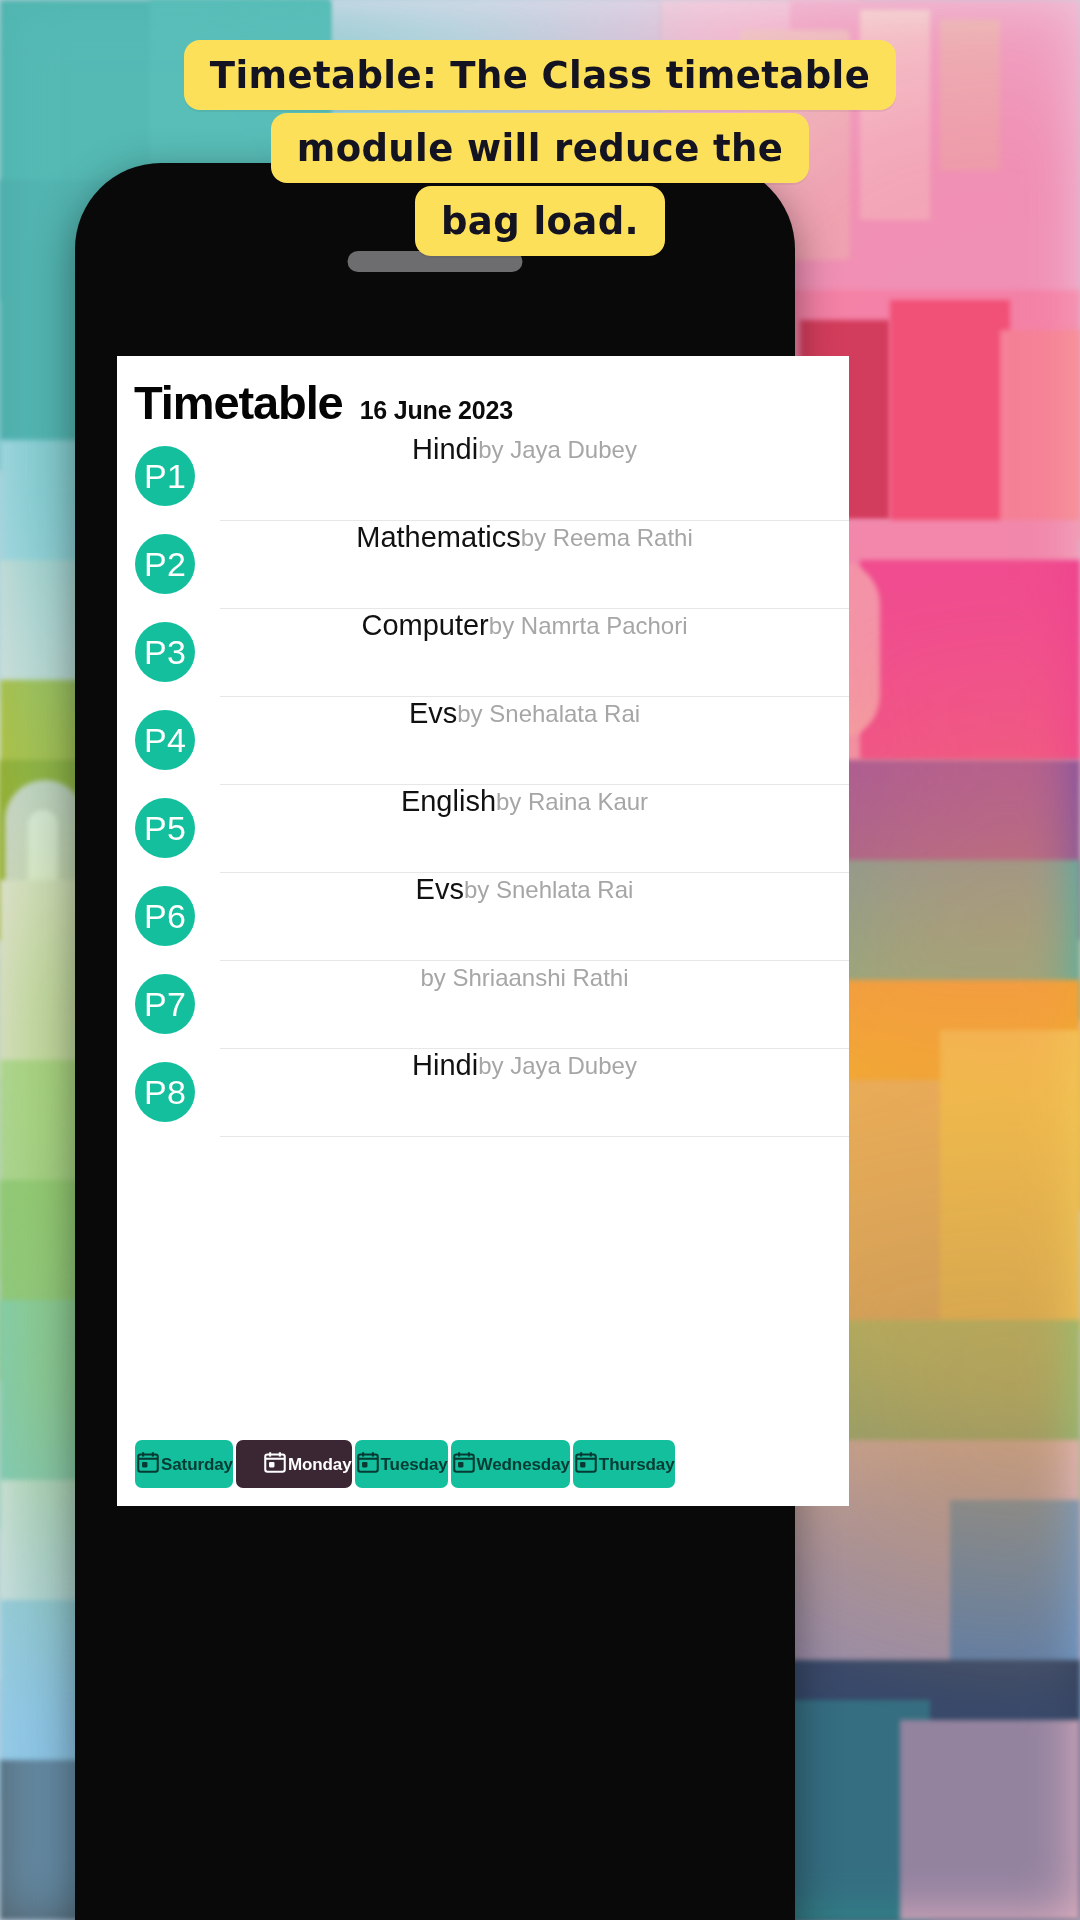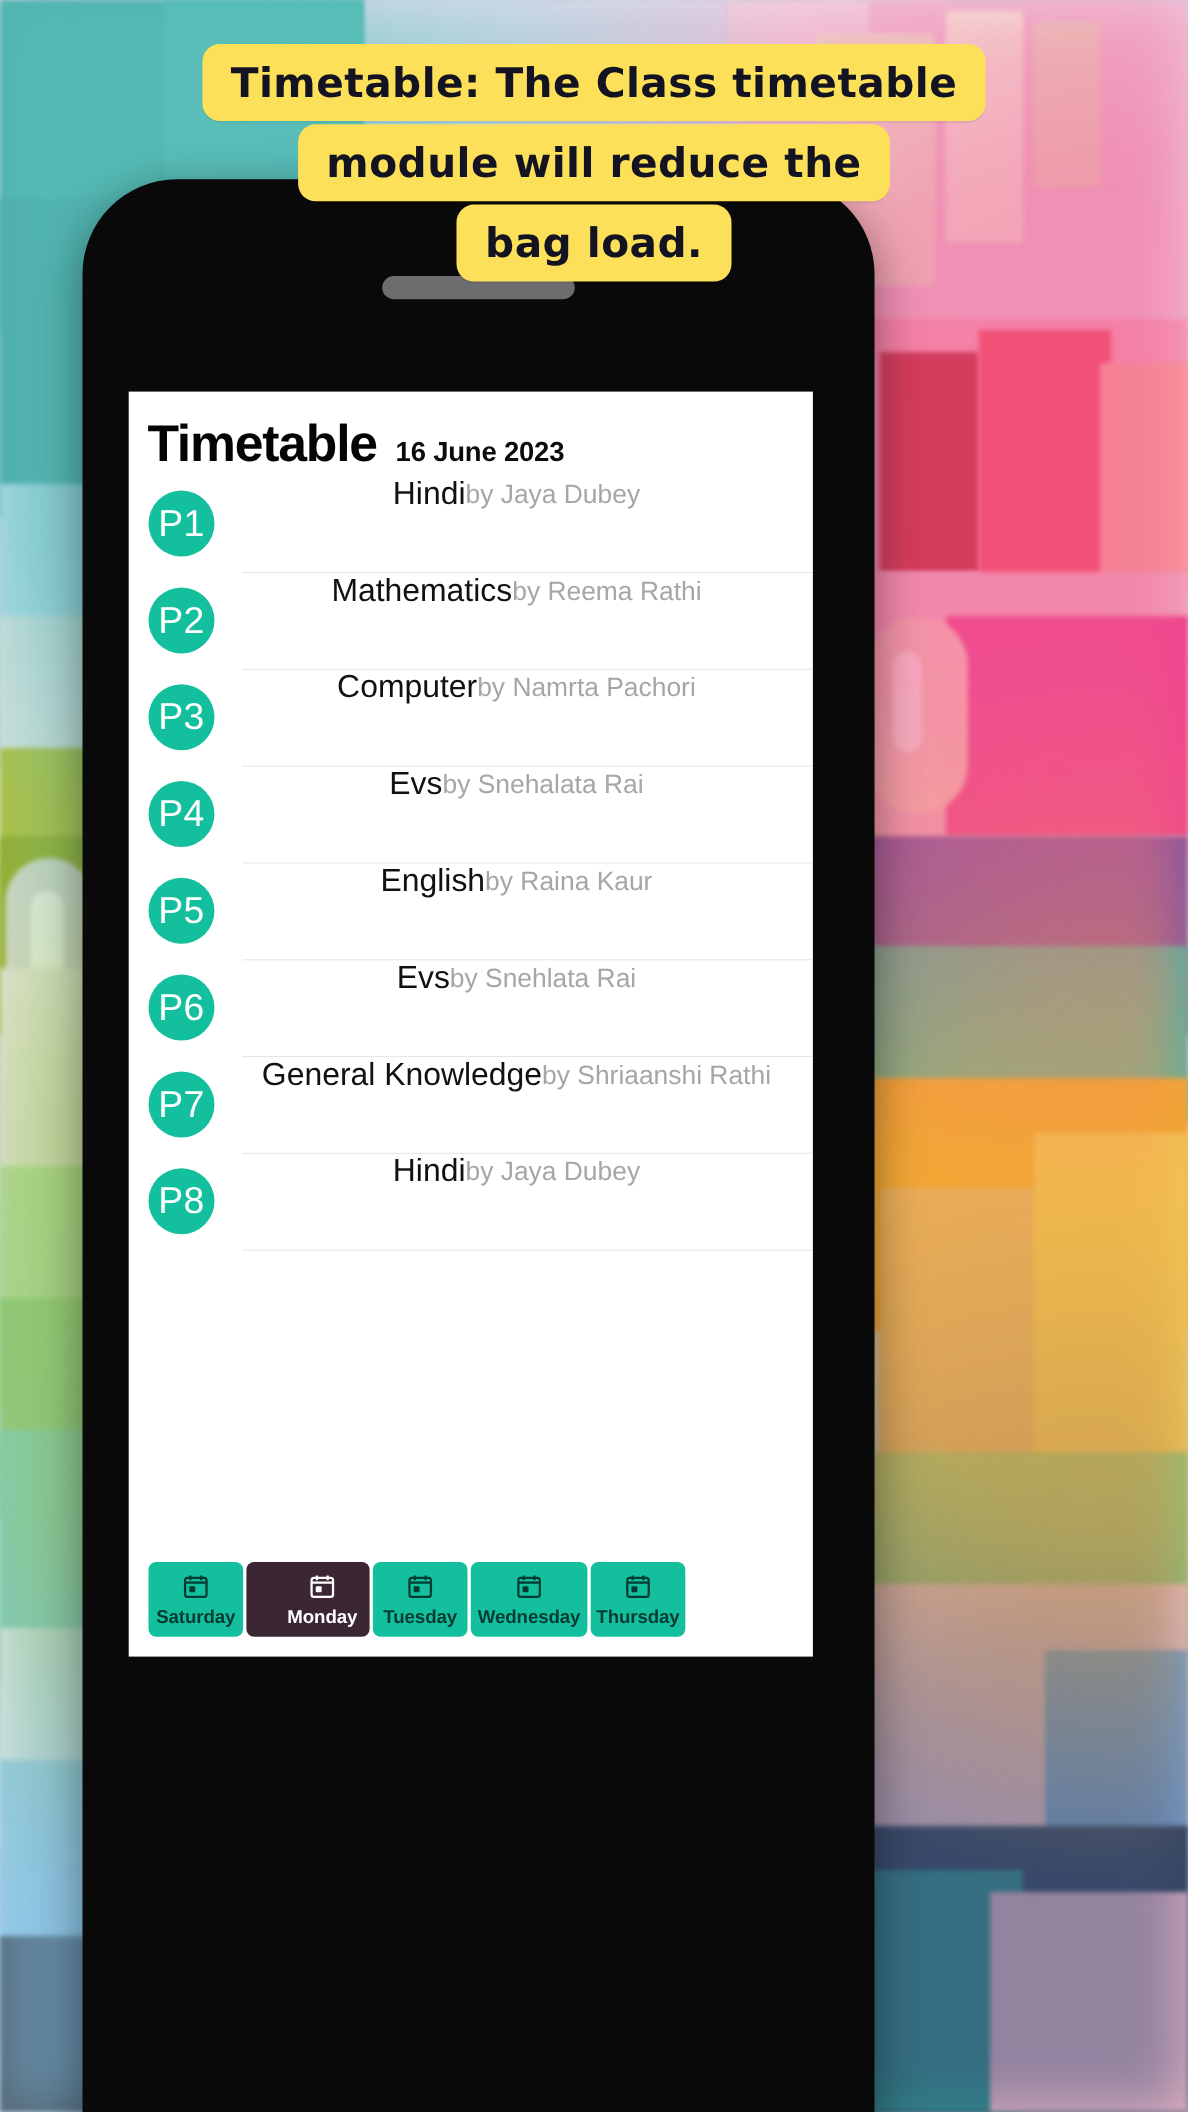--- a/index.html
+++ b/index.html
@@ -89,21 +89,21 @@
   #phone{
     position:absolute;left:75px;top:163px;width:720px;height:1800px;
     background:#090909;border-radius:86px 86px 0 0;z-index:30;
     box-shadow:0 12px 44px rgba(0,0,0,.42);
   }
   #speaker{
     position:absolute;left:50%;top:88px;transform:translateX(-50%);
     width:175px;height:21px;background:#6d6d6f;border-radius:11px;
   }
   #screen{
-    position:absolute;left:42px;top:193px;width:622px;height:1150px;
+    position:absolute;left:42px;top:193px;width:732px;height:1150px;
     background:#ffffff;overflow:hidden;
   }
 
   
   .app-header{display:flex;align-items:baseline;padding:23px 0 6px 17px;}
   .app-title{font-size:47px;font-weight:bold;color:#040404;letter-spacing:-1.1px;line-height:1;}
   .app-date{font-size:25px;font-weight:bold;color:#0b0b0b;margin-left:17px;letter-spacing:-.2px;}
 
   
   .period-list{padding:0 0 0 18px;}
@@ -118,21 +118,21 @@
             display:flex;flex-direction:row;justify-content:center;
             border-bottom:1.5px solid #e7e7e7;}
   .period-row:last-child .row-body{border-bottom:1.5px solid #e7e7e7;}
   .subject{font-size:29px;color:#111111;line-height:1.18;}
   .teacher{font-size:24px;color:#a6a6a6;line-height:1.25;margin-top:3px;}
 
   
   .tabbar{position:absolute;left:18px;bottom:18px;display:flex;gap:3px;}
   .tab{
     background:#13bf9d;color:#063b33;border-radius:7px;
-    padding:9px 0 8px;display:flex;flex-direction:column;align-items:center;
+    padding:9px 0 8px;display:flex;flex-direction:row;align-items:center;
     justify-content:center;min-width:86px;
   }
   .tab.wide{min-width:106px;}
   .tab.active{background:#3b2733;color:#ffffff;padding-left:26px;}
   .tab-icon{width:26px;height:26px;margin-bottom:5px;display:block;}
   .tab-label{font-size:17px;font-weight:bold;letter-spacing:-.1px;}
 </style>
 </head>
 <body>
 
@@ -241,21 +241,20 @@
         <div class="period-row">
           <div class="badge">P6</div>
           <div class="row-body">
             <div class="subject">Evs</div>
             <div class="teacher">by Snehlata Rai</div>
           </div>
         </div>
         <div class="period-row">
           <div class="badge">P7</div>
           <div class="row-body">
-            <div class="subject">General Knowledge</div>
             <div class="teacher">by Shriaanshi Rathi</div>
           </div>
         </div>
         <div class="period-row">
           <div class="badge">P8</div>
           <div class="row-body">
             <div class="subject">Hindi</div>
             <div class="teacher">by Jaya Dubey</div>
           </div>
         </div>

